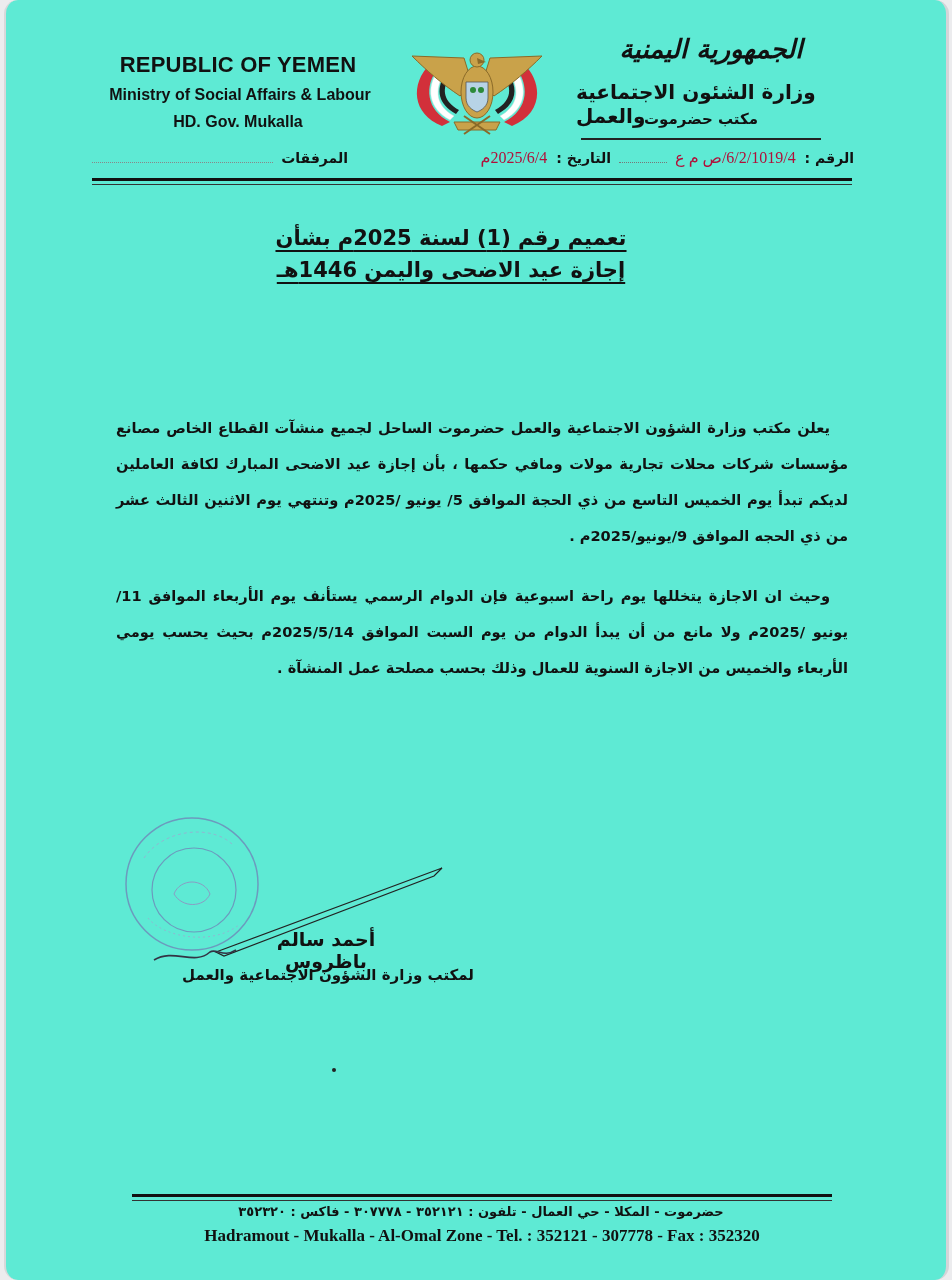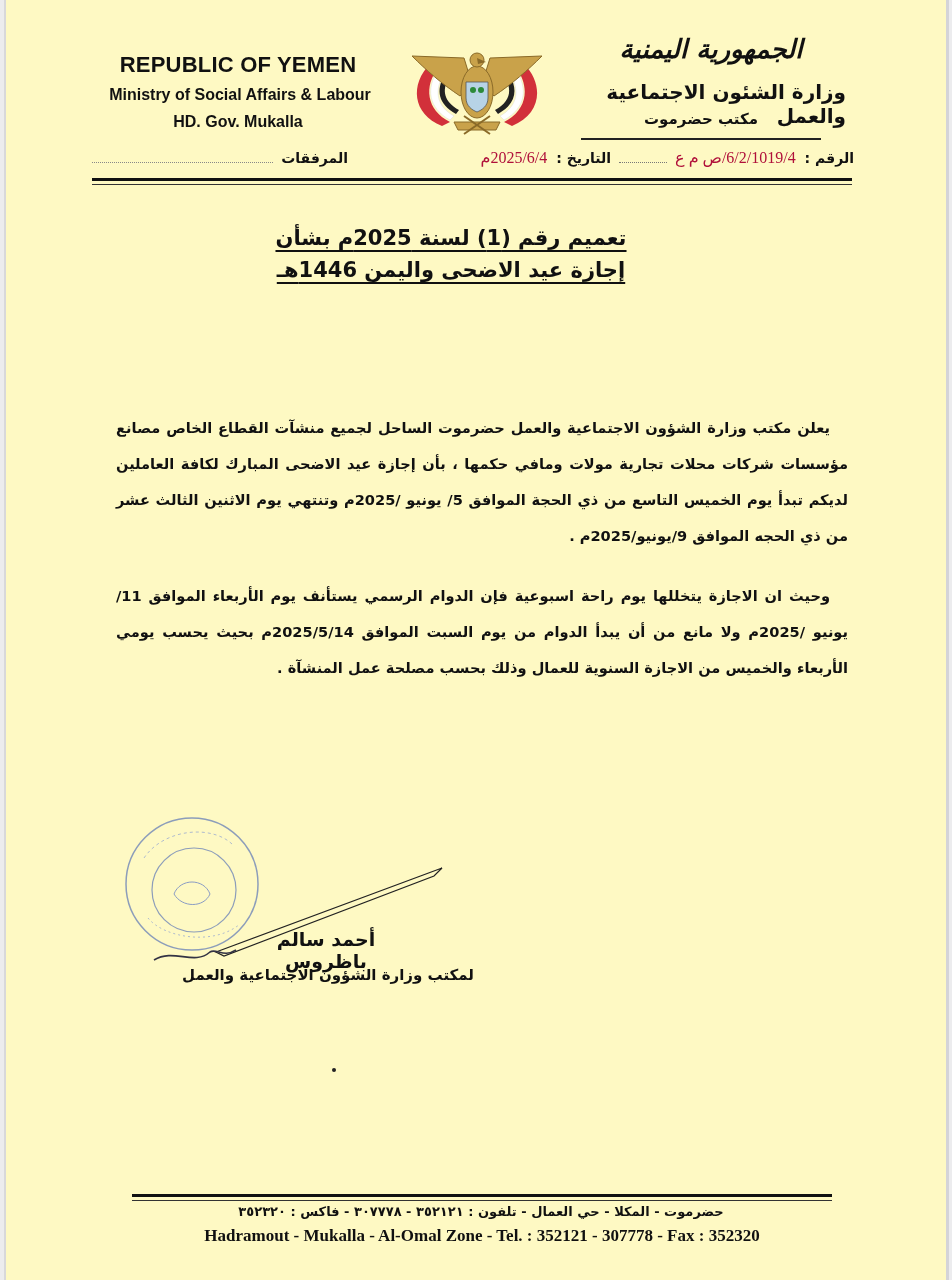--- a/index.html
+++ b/index.html
@@ -4,33 +4,34 @@
 <style>
   html, body { margin: 0; padding: 0; }
   body {
     width: 952px; height: 1280px; overflow: hidden;
     background: #ececee;
     font-family: "DejaVu Sans", sans-serif;
     color: #111;
   }
   .page {
     position: absolute; left: 4px; top: 0; width: 940px; height: 1280px;
-    background: #fef9c3;
+    background: #5eead4;
     border-left: 2px solid #d8d8da;
     border-right: 3px solid #d4d4d8;
+    border-radius: 14px;
   }
   .abs { position: absolute; }
   
   .en-title { left: 112px; top: 52px; width: 240px; text-align: center; font-family: "Liberation Sans", sans-serif; font-weight: bold; font-size: 22px; letter-spacing: 0.2px; color: #111; }
   .en-ministry { left: 84px; top: 86px; width: 300px; text-align: center; font-family: "Liberation Sans", sans-serif; font-weight: bold; font-size: 16px; color: #111; }
   .en-office { left: 112px; top: 113px; width: 240px; text-align: center; font-family: "Liberation Sans", sans-serif; font-weight: bold; font-size: 16px; color: #111; }
   
   .ar { direction: rtl; unicode-bidi: embed; }
   .ar-rep { right: 110px; top: 34px; width: 250px; text-align: center; font-family: "DejaVu Serif", serif; font-style: italic; font-weight: bold; font-size: 26px; }
-  .ar-min { right: 100px; top: 80px; width: 270px; text-align: right; font-family: "DejaVu Sans", sans-serif; font-weight: bold; font-size: 20px; }
+  .ar-min { right: 100px; top: 80px; width: 270px; text-align: left; font-family: "DejaVu Sans", sans-serif; font-weight: bold; font-size: 20px; }
   .ar-off { right: 130px; top: 110px; width: 230px; text-align: center; font-family: "DejaVu Sans", sans-serif; font-weight: bold; font-size: 15px; letter-spacing: 6px; }
   .ar-off-line { right: 125px; top: 138px; width: 240px; height: 0; border-top: 2px solid #222; }
   
   .ref-row { right: 92px; top: 148px; width: 500px; height: 26px; display: flex; align-items: baseline; font-size: 14px; }
   .lbl { font-weight: bold; font-family: "DejaVu Sans", sans-serif; font-size: 14px; }
   .red { color: #b0103a; font-family: "Liberation Serif", serif; font-weight: normal; font-size: 16px; }
   .dots { display: inline-block; border-bottom: 1px dotted #777; width: 48px; margin: 0 8px; }
   .attach { left: 86px; top: 150px; width: 256px; display: flex; direction: rtl; align-items: baseline; }
   .attach .dots2 { flex: 1; border-bottom: 1px dotted #888; margin-right: 8px; height: 12px; }
   .rule-top1 { left: 86px; top: 178px; width: 760px; border-top: 3px solid #111; }

